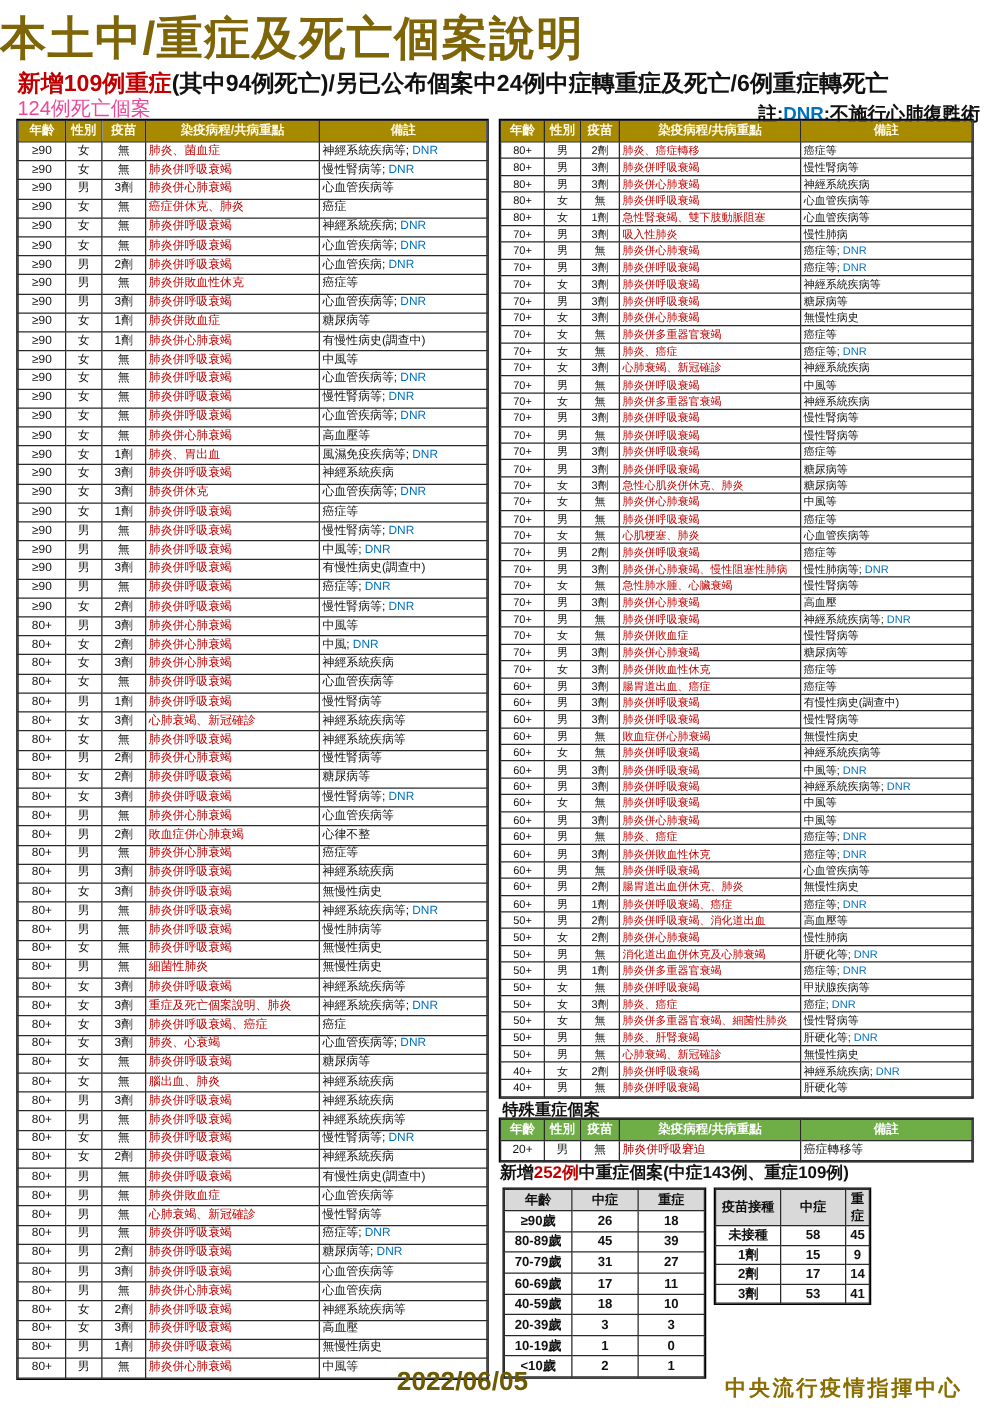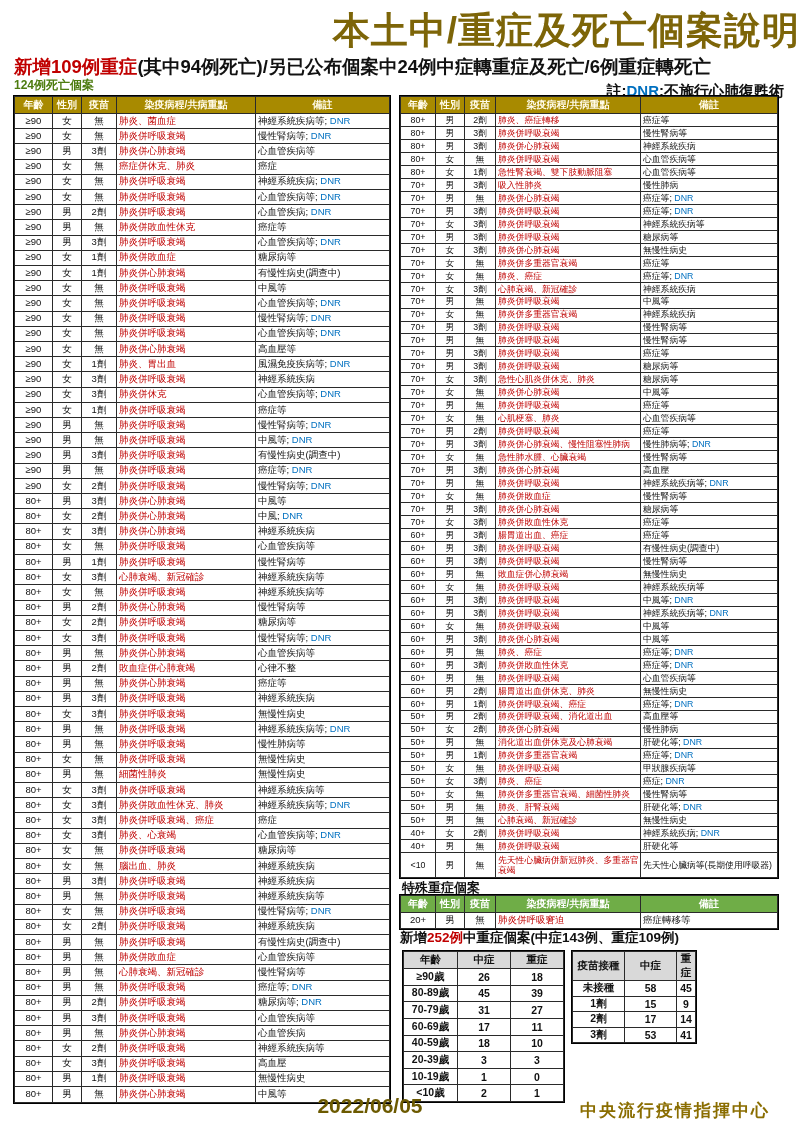--- a/index.html
+++ b/index.html
@@ -1,25 +1,25 @@
 <!DOCTYPE html>
 <html><head>
 <meta charset="utf-8">
 <style>
   * { margin:0; padding:0; box-sizing:border-box; }
   html,body { width:800px; height:1131px; background:#fff;
               font-family:"Liberation Sans", sans-serif; position:relative; overflow:hidden; }
   .abs { position:absolute; }
 
-  .title { top:6px; left:0; width:800px; text-align:right; font-size:37px; font-weight:bold;
+  .title { top:6px; left:0; width:800px; text-align:left; font-size:37px; font-weight:bold;
            color:#7d6508; letter-spacing:1px; }
   .subtitle { top:54px; left:14px; width:786px; font-size:18.5px; font-weight:bold; color:#111;
               white-space:nowrap; }
   .subtitle .red { color:#c00000; }
-  .death-label { top:77px; left:14px; font-size:12px; font-weight:bold; color:#4d7c0f; }
+  .death-label { top:77px; left:14px; font-size:16px; font-weight:normal; color:#ec4899; }
   .note { top:82px; right:16px; font-size:15px; font-weight:bold; color:#111; }
   .dnr { color:#0070c0; }
 
   table { border-collapse:collapse; table-layout:fixed;padding-left:32px; }
   .death-table { font-size:9.5px; color:#111; }
   .death-table th, .death-table td { border:1px solid #2a2a2a; overflow:hidden; padding:0; line-height:1.15; }
   .death-table th { background:#a88a00; color:#fffbe8; font-size:10px; font-weight:bold; height:17px; }
   .death-table td.c { text-align:center; }
   .death-table td.disease { color:#c00000; text-align:left; padding-left:2px; white-space:normal; }
   .death-table td.note-cell { text-align:left; padding-left:2px; white-space:normal; }
@@ -388,21 +388,21 @@
         <td class="c">80+</td>
         <td class="c">女</td>
         <td class="c">3劑</td>
         <td class="disease">肺炎併呼吸衰竭</td>
         <td class="note-cell">神經系統疾病等</td>
       </tr>
       <tr>
         <td class="c">80+</td>
         <td class="c">女</td>
         <td class="c">3劑</td>
-        <td class="disease">肺炎併敗血性休克、肺炎</td>
+        <td class="disease">重症及死亡個案說明、肺炎</td>
         <td class="note-cell">神經系統疾病等;<span class="dnr"> DNR</span></td>
       </tr>
       <tr>
         <td class="c">80+</td>
         <td class="c">女</td>
         <td class="c">3劑</td>
         <td class="disease">肺炎併呼吸衰竭、癌症</td>
         <td class="note-cell">癌症</td>
       </tr>
       <tr>
@@ -944,27 +944,20 @@
         <td class="disease">肺炎併呼吸衰竭</td>
         <td class="note-cell">神經系統疾病;<span class="dnr"> DNR</span></td>
       </tr>
       <tr>
         <td class="c">40+</td>
         <td class="c">男</td>
         <td class="c">無</td>
         <td class="disease">肺炎併呼吸衰竭</td>
         <td class="note-cell">肝硬化等</td>
       </tr>
-      <tr>
-        <td class="c">&lt;10</td>
-        <td class="c">男</td>
-        <td class="c">無</td>
-        <td class="disease">先天性心臟病併新冠肺炎、多重器官衰竭</td>
-        <td class="note-cell">先天性心臟病等(長期使用呼吸器)</td>
-      </tr>
     </tbody>
 </table>
 
 <div class="abs special-label">特殊重症個案</div>
 
 <table class="abs death-table" id="special-table">
   <colgroup>
       <col style="width:35px">
       <col style="width:29px">
       <col style="width:31px">

